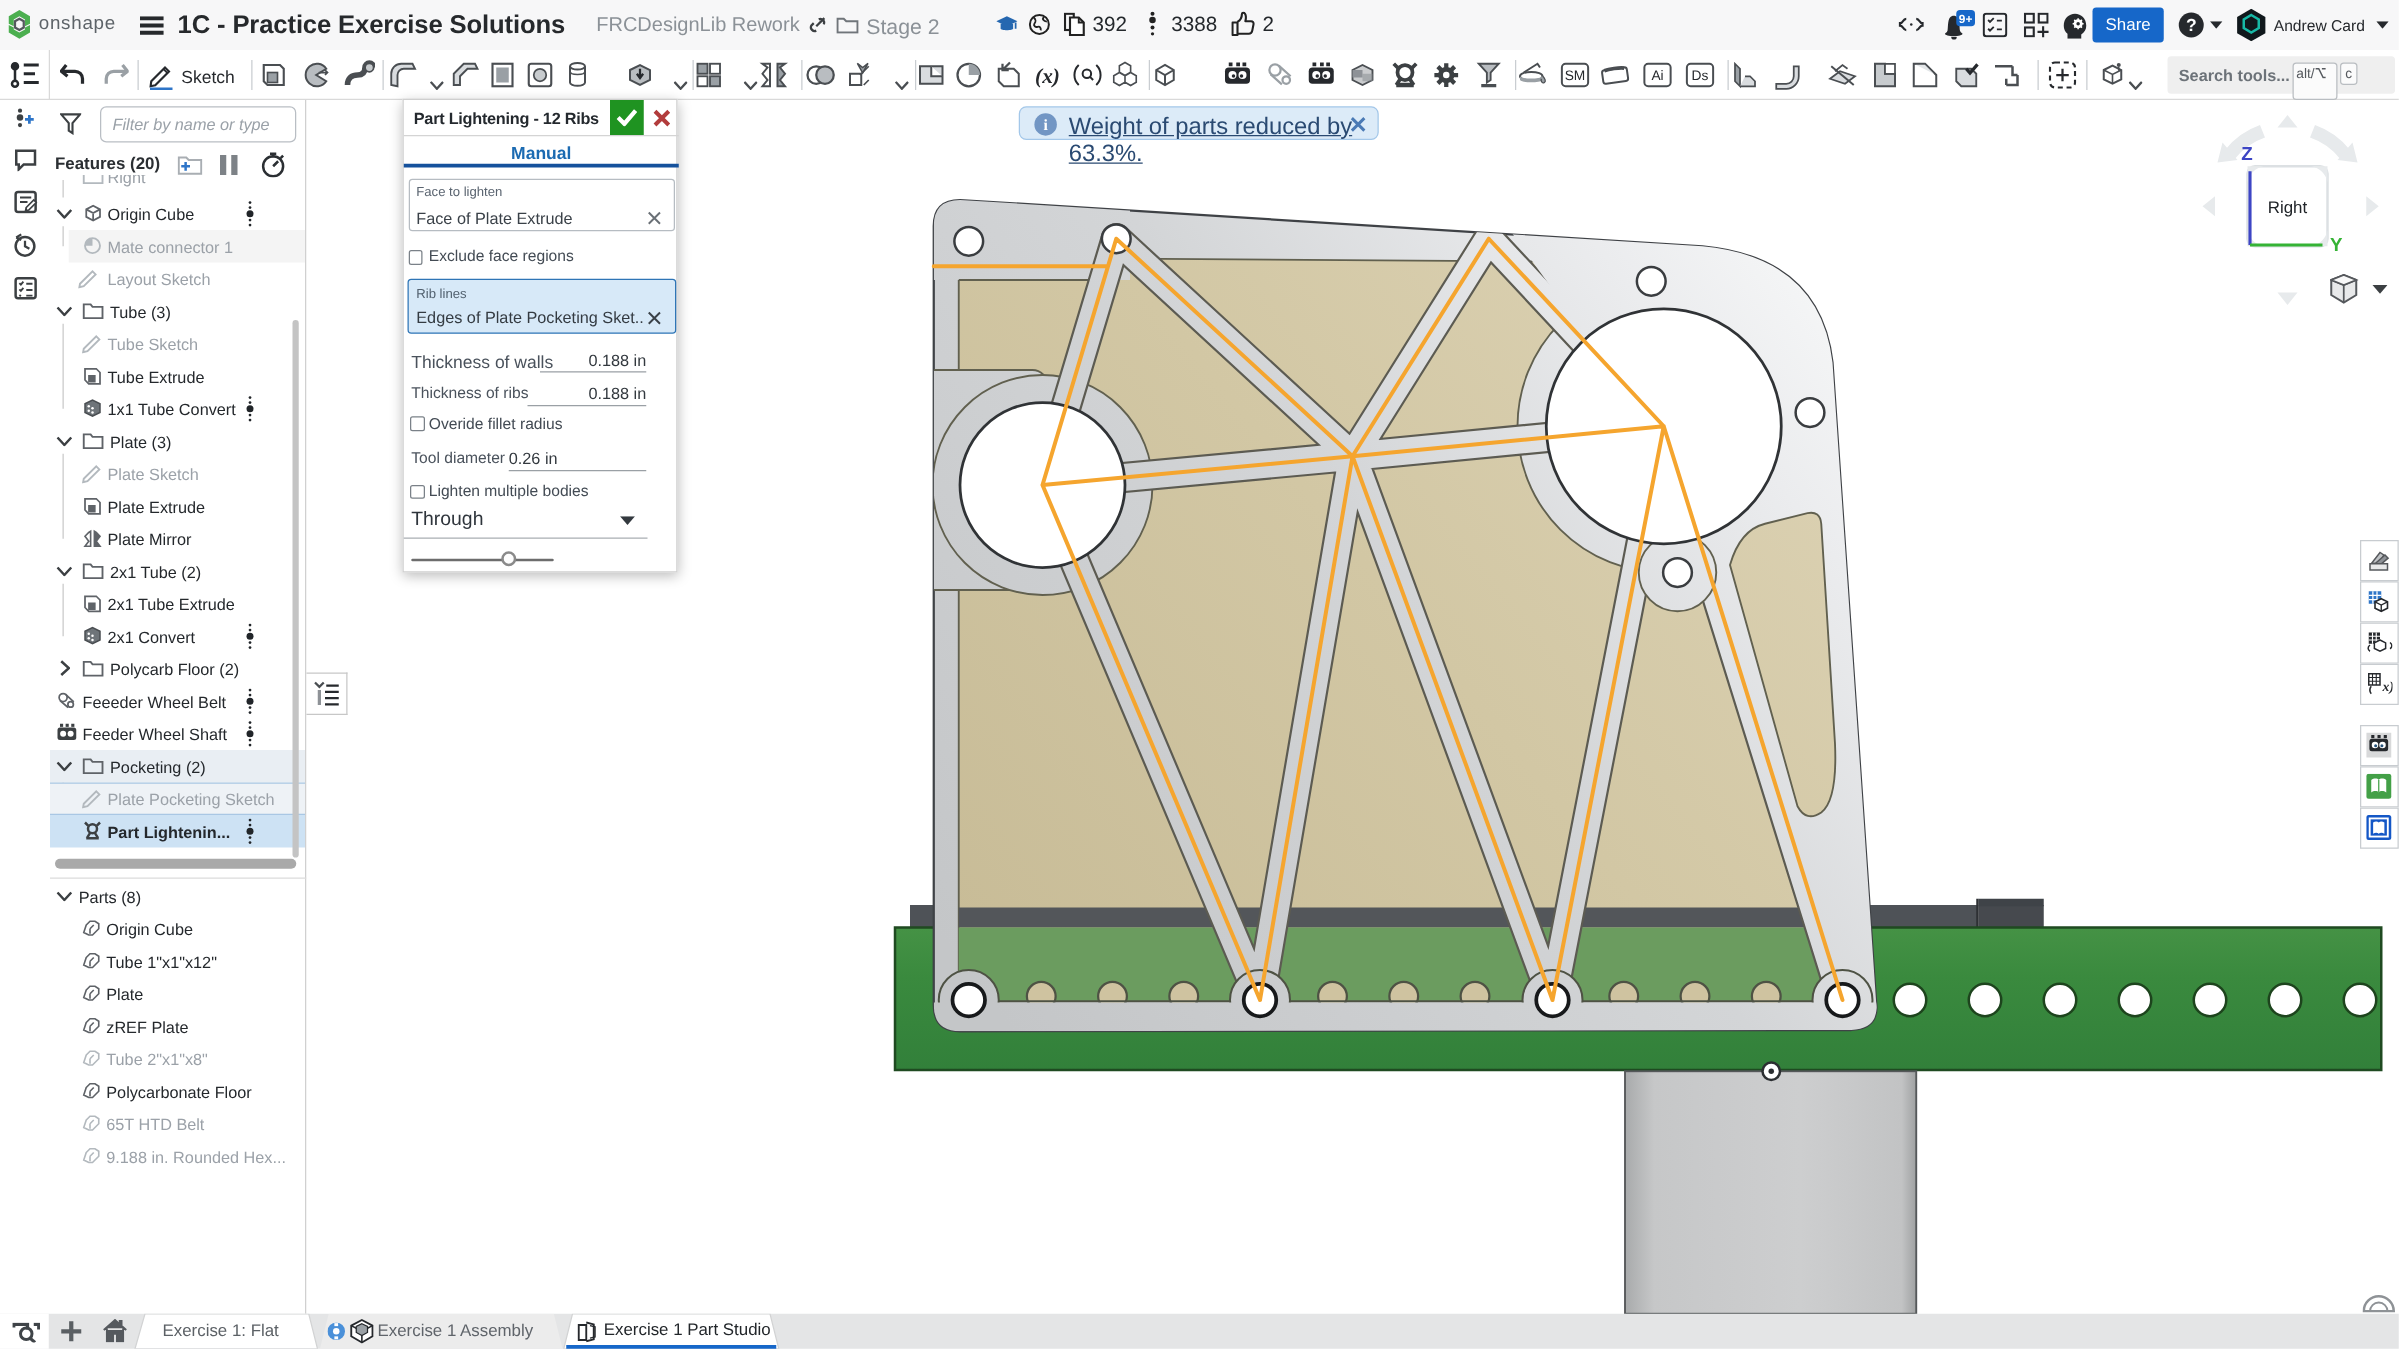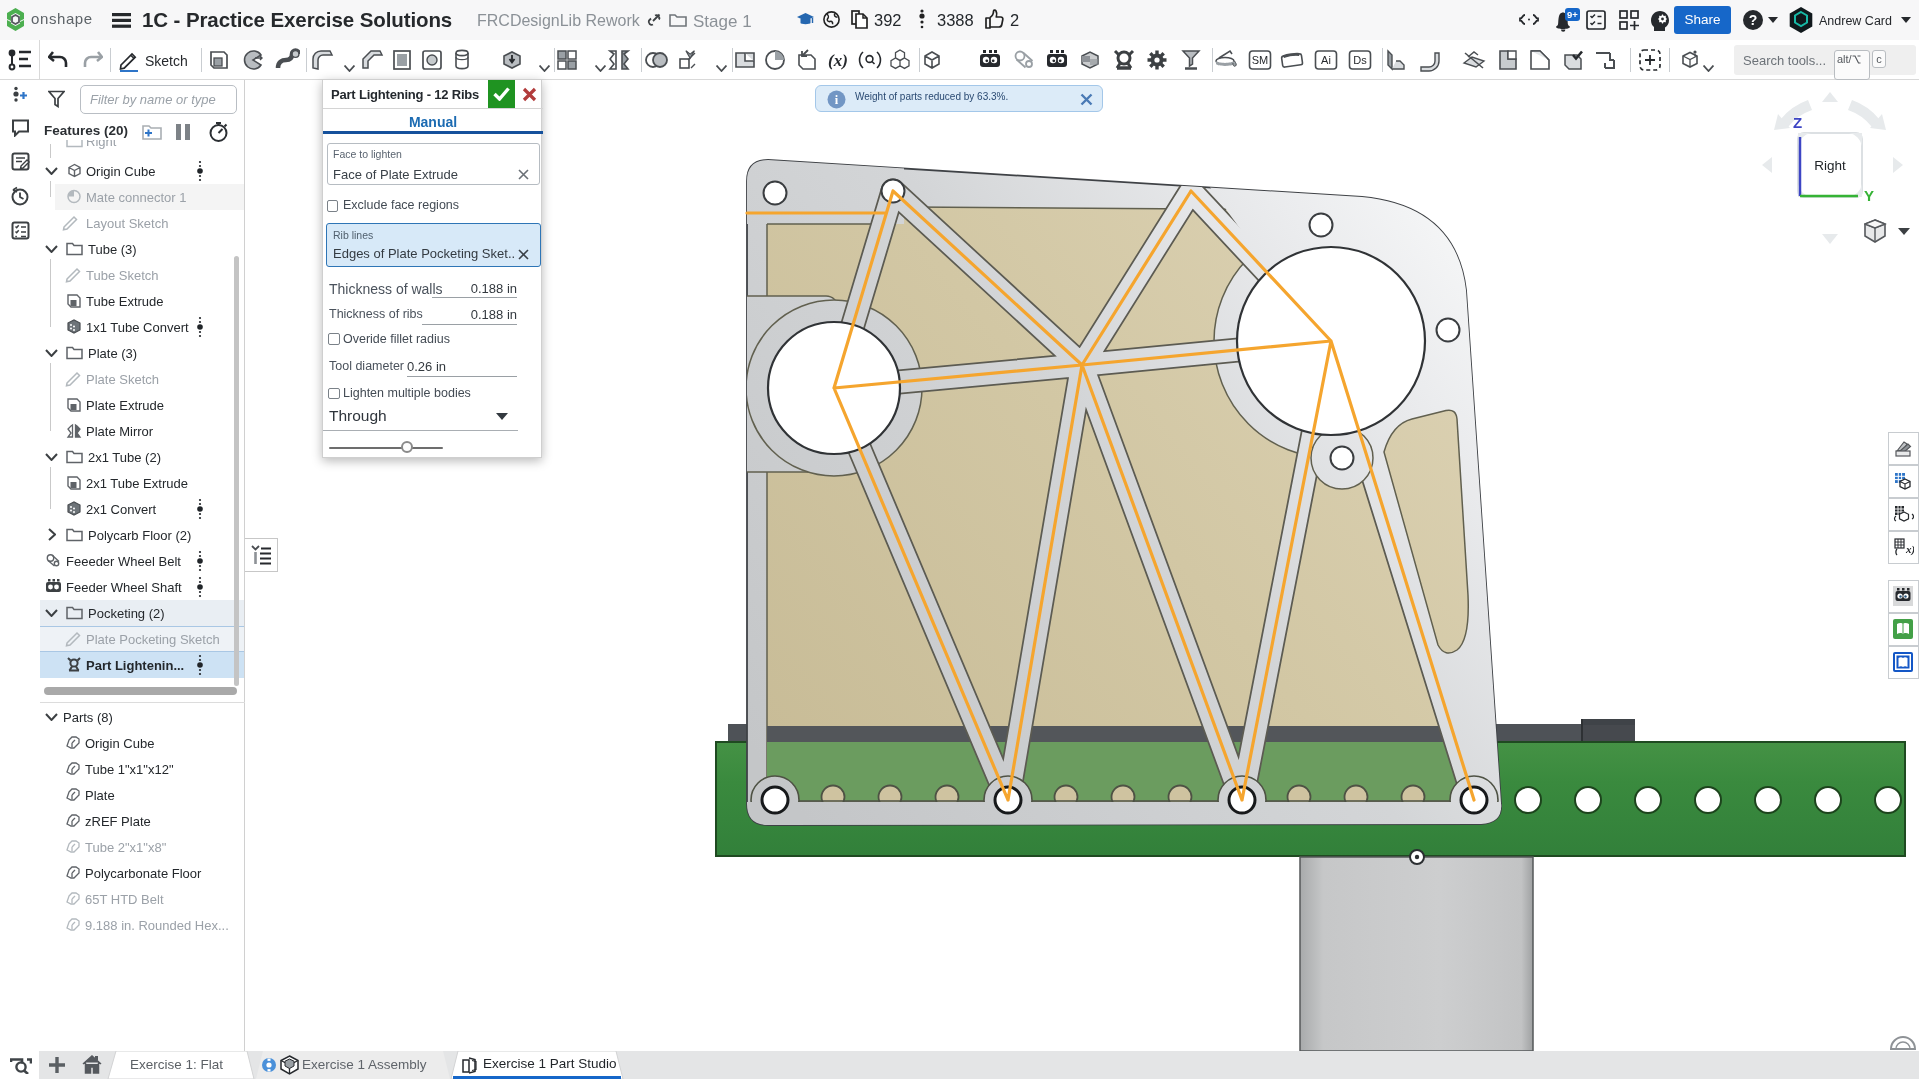--- a/index.html
+++ b/index.html
@@ -35,21 +35,21 @@
 <svg class="abs" style="left:646px;top:12px" width="16" height="16" viewBox="0 0 16 16">
       <g stroke="#3c4043" stroke-width="1.8" fill="none">
         <path d="M7 9 L13.5 2.5"></path>
         <path d="M9 3.5 a3 3 0 0 1 4 4"></path>
         <path d="M7 12.5 a3 3 0 0 1 -4 -4 l2 -2"></path>
       </g>
     </svg>
 <svg class="abs" style="left:669px;top:13px" width="18" height="14" viewBox="0 0 18 14">
       <path d="M1 2 h5 l2 2 h9 v9 h-16 z" fill="none" stroke="#70757a" stroke-width="1.6"></path>
     </svg>
-<span class="abs" style="left:693px;top:12px;font-size:17px;color:#8b9197;">Stage 1</span>
+<span class="abs" style="left:693px;top:12px;font-size:17px;color:#8b9197;">Stage 2</span>
 <svg class="abs" style="left:797px;top:12px" width="17" height="16" viewBox="0 0 17 16">
       <path d="M8.5 1 L17 5 L8.5 9 L0 5 Z" fill="#2567b0"></path>
       <path d="M3.5 7 v4 c0 1.5 10 1.5 10 0 v-4" fill="#2567b0"></path>
       <path d="M15.5 6 v5" stroke="#2567b0" stroke-width="1.4" fill="none"></path>
     </svg>
 <svg class="abs" style="left:823px;top:11px" width="17" height="17" viewBox="0 0 17 17">
       <circle cx="8.5" cy="8.5" r="7.6" fill="none" stroke="#222" stroke-width="1.6"></circle>
       <path d="M4 3 c2 2 2 3 0.5 5 c-1 1.5 1 3 2.5 2.5 c2-0.7 3 1 2.5 2.8 M12 2.5 c-1.5 2 0 3.5 2.5 3.8" fill="none" stroke="#222" stroke-width="1.5"></path>
     </svg>
 <svg class="abs" style="left:851px;top:10px" width="17" height="19" viewBox="0 0 17 19">
@@ -354,21 +354,21 @@
 <svg class="abs" style="left:595px;top:25px" width="11" height="7" viewBox="0 0 11 7">
       <path d="M0.5 0.5 L5.5 6 L10.5 0.5" fill="none" stroke="#4a4e52" stroke-width="1.8"></path>
     </svg>
 <svg class="abs" style="left:716px;top:25px" width="11" height="7" viewBox="0 0 11 7">
       <path d="M0.5 0.5 L5.5 6 L10.5 0.5" fill="none" stroke="#4a4e52" stroke-width="1.8"></path>
     </svg>
 <svg class="abs" style="left:1703px;top:25px" width="11" height="7" viewBox="0 0 11 7">
       <path d="M0.5 0.5 L5.5 6 L10.5 0.5" fill="none" stroke="#4a4e52" stroke-width="1.8"></path>
     </svg>
 <div class="abs" style="left:1734px;top:5px;width:182px;height:30px;background:#efefef;border-radius:3px;"></div>
-<span class="abs" style="left:1743px;top:13px;font-size:13px;color:#6c7278;">Search tools...</span>
+<span class="abs" style="left:1743px;top:13px;font-size:13px;color:#6c7278;font-weight:bold;">Search tools...</span>
 <div class="kbd abs" style="left:1834px;top:10px;width:36px;height:30px;">alt/<svg style="display:inline;vertical-align:-1px" width="9" height="9" viewBox="0 0 9 9">
         <path d="M0.5 1 h2.5 l3.5 7 h2 M5.5 1 h3" fill="none" stroke="#55595e" stroke-width="1.2"></path>
       </svg></div>
 <div class="kbd abs" style="left:1872px;top:10px;width:14px;height:18px;text-align:center;">c</div>
 </div>
 <div id="leftstrip"></div>
 <svg class="abs" style="left:11px;top:86px;z-index:16" width="18" height="18" viewBox="0 0 18 18">
     <g fill="#3c4043">
       <circle cx="5" cy="2.5" r="1.7"></circle>
       <circle cx="5" cy="8" r="2.6"></circle>
@@ -748,21 +748,21 @@
 <rect x="1300" y="857" width="233" height="194" fill="url(#postG)" stroke="#55585a" stroke-width="1.5"></rect>
 <circle cx="1417" cy="857" r="7" fill="#fff" stroke="#2b2e31" stroke-width="2"></circle>
     <circle cx="1417" cy="857" r="2.2" fill="#2b2e31"></circle>
 <path d="M 747,213 L 886,213 M 893,191 L 834,388 M 834,388 L 1008,800 M 834,388 L 1082,365 M 893,191 L 1082,365 M 1082,365 L 1191,191 M 1082,365 L 1331,341 M 1082,365 L 1008,800 M 1082,365 L 1242,800 M 1191,191 L 1331,341 M 1331,341 L 1242,800 M 1331,341 L 1474,800" stroke="#f5a52e" stroke-width="3.2" fill="none" stroke-linecap="round"></path>
 </svg>
 <div id="notif">
 <svg class="abs" style="left:11px;top:4px" width="19" height="19" viewBox="0 0 19 19">
       <circle cx="9.5" cy="9.5" r="9" fill="#7296c4"></circle>
       <text x="9.5" y="14" text-anchor="middle" font-size="12.5" font-weight="bold" fill="#fff" font-family="Liberation Serif">i</text>
     </svg>
-<span class="abs" style="left:39px;top:5px;font-size:10px;color:#2a4a72;">Weight of parts reduced by 63.3%.</span>
+<span class="abs" style="left:39px;top:5px;font-size:19px;color:#2a4a72;text-decoration:underline;">Weight of parts reduced by 63.3%.</span>
 <svg class="abs" style="left:264px;top:7px" width="13" height="13" viewBox="0 0 13 13">
       <path d="M1.5 1.5 L11.5 11.5 M11.5 1.5 L1.5 11.5" stroke="#4a7ab5" stroke-width="2.4"></path>
     </svg>
 </div>
 <div id="dialog">
 <span class="abs" style="left:8px;top:7px;font-size:13px;font-weight:bold;color:#24292e;letter-spacing:-0.2px;">Part Lightening - 12 Ribs</span>
 <div class="abs" style="left:165px;top:0px;width:27px;height:28px;background:#1f9321;">
       <svg style="margin:7px 0 0 5px" width="17" height="14" viewBox="0 0 17 14">
         <path d="M1.5 7 L6.5 12 L15.5 1.5" fill="none" stroke="#fff" stroke-width="3.4"></path>
       </svg>

